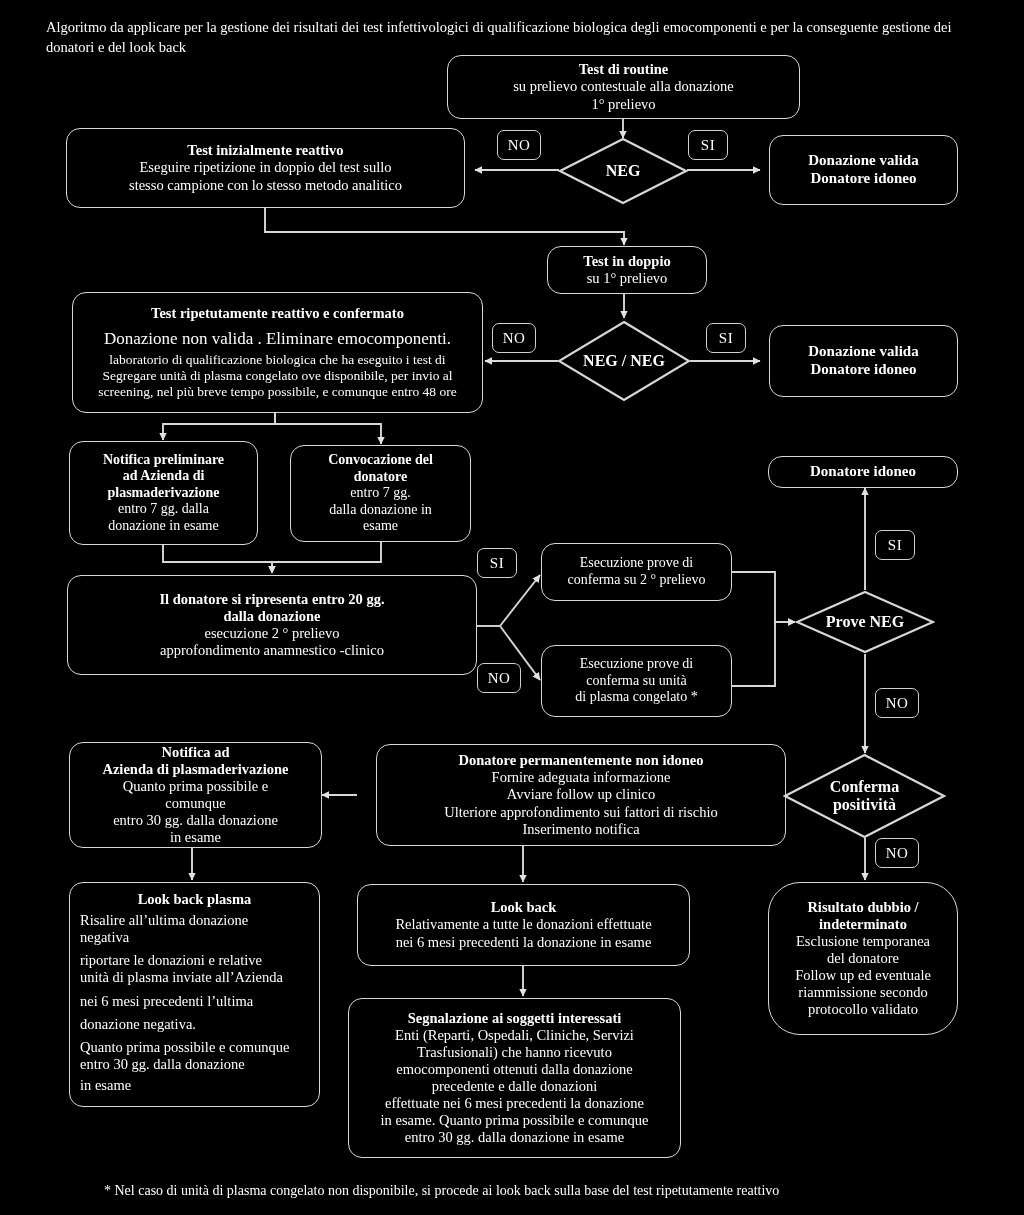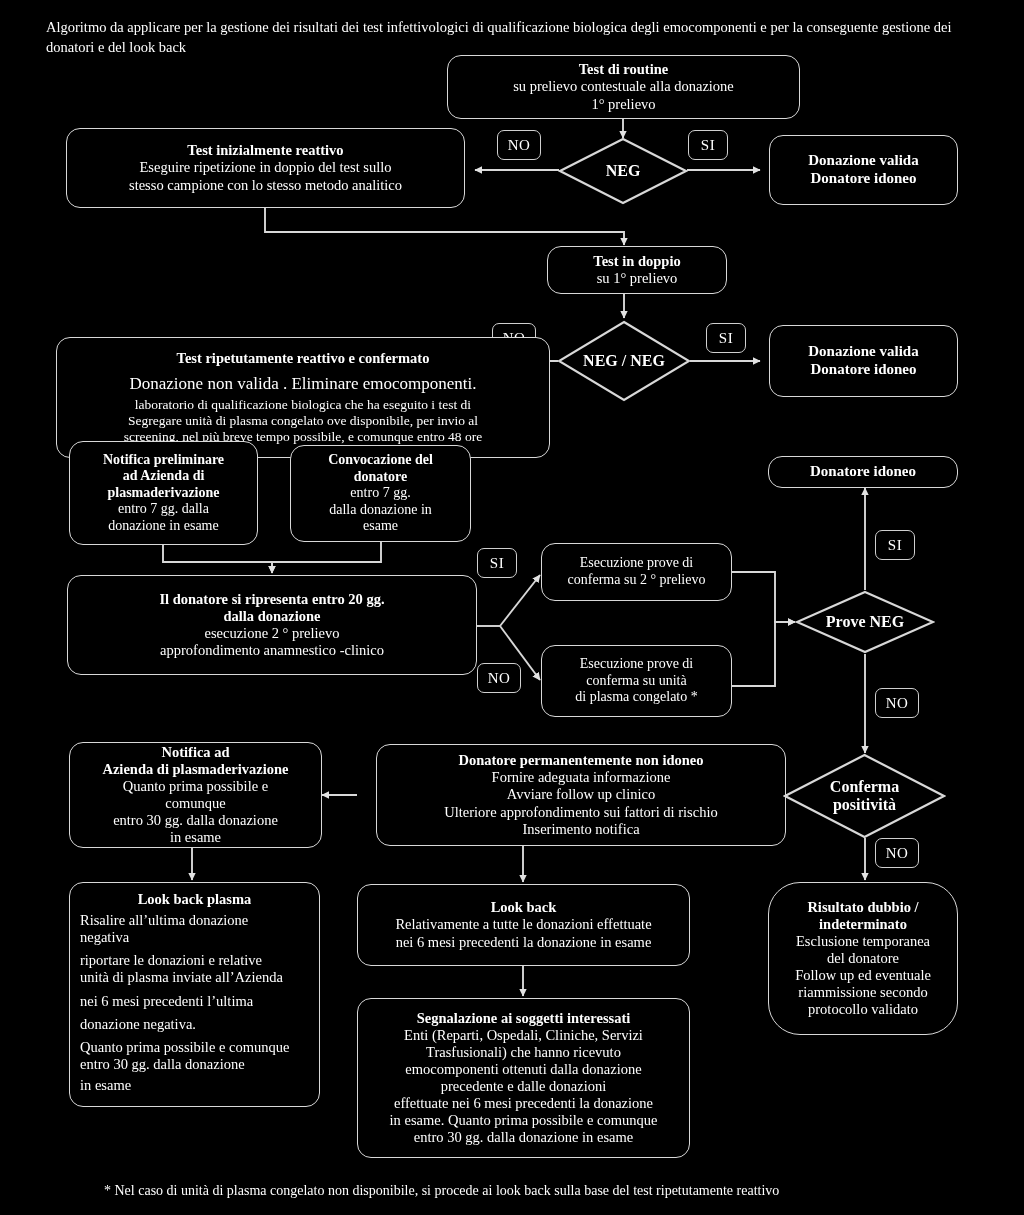--- a/index.html
+++ b/index.html
@@ -135,39 +135,39 @@
     </div>
   <div class="tag" style="left:688px;top:130px;width:40px;height:30px;">
       <span>SI</span>
     </div>
 
   <div class="node" style="left:769px;top:135px;width:189px;height:70px;font-size:15px;font-weight:bold;">
     <span class="ln">Donazione valida</span>
     <span class="ln">Donatore idoneo</span>
   </div>
 
-  <div class="node" style="left:547px;top:246px;width:180px;height:48px;font-size:14.5px;">
+  <div class="node" style="left:547px;top:246px;width:160px;height:48px;font-size:14.5px;">
     <span class="ln ttl">Test in doppio</span>
     <span class="ln">su 1° prelievo</span>
   </div>
 
   <div class="dmd" style="left:557px;top:320px;width:134px;height:82px;">
     <svg viewBox="0 0 134 82" preserveAspectRatio="none" xmlns="http://www.w3.org/2000/svg">
       <polygon points="67,2 132,41 67,80 2,41" fill="#000" stroke="#d8d8d8" stroke-width="2.2"></polygon>
     </svg>
     <span class="dtxt">NEG / NEG</span>
   </div>
   <div class="tag" style="left:492px;top:323px;width:44px;height:30px;">
       <span>NO</span>
     </div>
   <div class="tag" style="left:706px;top:323px;width:40px;height:30px;">
       <span>SI</span>
     </div>
 
-  <div class="node" style="left:56px;top:292px;width:494px;height:121px;font-size:13.5px;margin-top:45px;">
+  <div class="node" style="left:72px;top:292px;width:411px;height:121px;font-size:13.5px;">
     <span class="ln ttl" style="font-size:14.5px;margin-bottom:7px;">Test ripetutamente reattivo e confermato</span>
     <span class="ln" style="font-size:17px;margin-bottom:3px;">Donazione non valida .      Eliminare emocomponenti.</span>
     <span class="ln">laboratorio di qualificazione biologica che ha eseguito i test di</span>
     <span class="ln">Segregare unità di plasma congelato ove disponibile, per invio al</span>
     <span class="ln">screening, nel più breve tempo possibile, e comunque entro 48 ore</span>
   </div>
 
   <div class="node" style="left:769px;top:325px;width:189px;height:72px;font-size:15px;font-weight:bold;">
     <span class="ln">Donazione valida</span>
     <span class="ln">Donatore idoneo</span>
@@ -274,21 +274,21 @@
     <span class="ln">entro 30 gg. dalla donazione</span>
     <span class="ln" style="margin-top:4px;">in esame</span>
   </div>
 
   <div class="node" style="left:357px;top:884px;width:333px;height:82px;font-size:14.5px;">
     <span class="ln ttl">Look back</span>
     <span class="ln">Relativamente a tutte le donazioni effettuate</span>
     <span class="ln">nei 6 mesi precedenti la donazione in esame</span>
   </div>
 
-  <div class="node" style="left:357px;top:998px;width:333px;height:160px;font-size:14.5px;">
+  <div class="node" style="left:348px;top:998px;width:333px;height:160px;font-size:14.5px;">
     <span class="ln ttl">Segnalazione ai soggetti interessati</span>
     <span class="ln">Enti (Reparti, Ospedali, Cliniche, Servizi</span>
     <span class="ln">Trasfusionali) che hanno ricevuto</span>
     <span class="ln">emocomponenti ottenuti dalla donazione</span>
     <span class="ln">precedente e dalle donazioni</span>
     <span class="ln">effettuate nei 6 mesi precedenti la donazione</span>
     <span class="ln">in esame. Quanto prima possibile e comunque</span>
     <span class="ln">entro 30 gg. dalla donazione in esame</span>
   </div>
 

